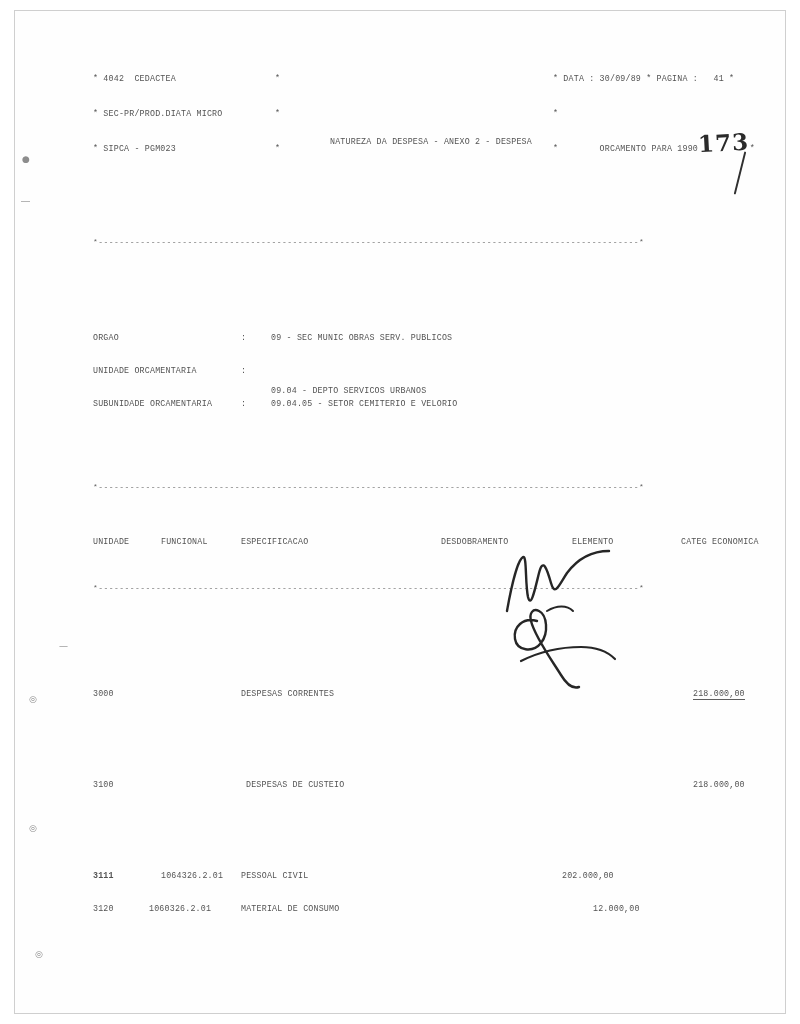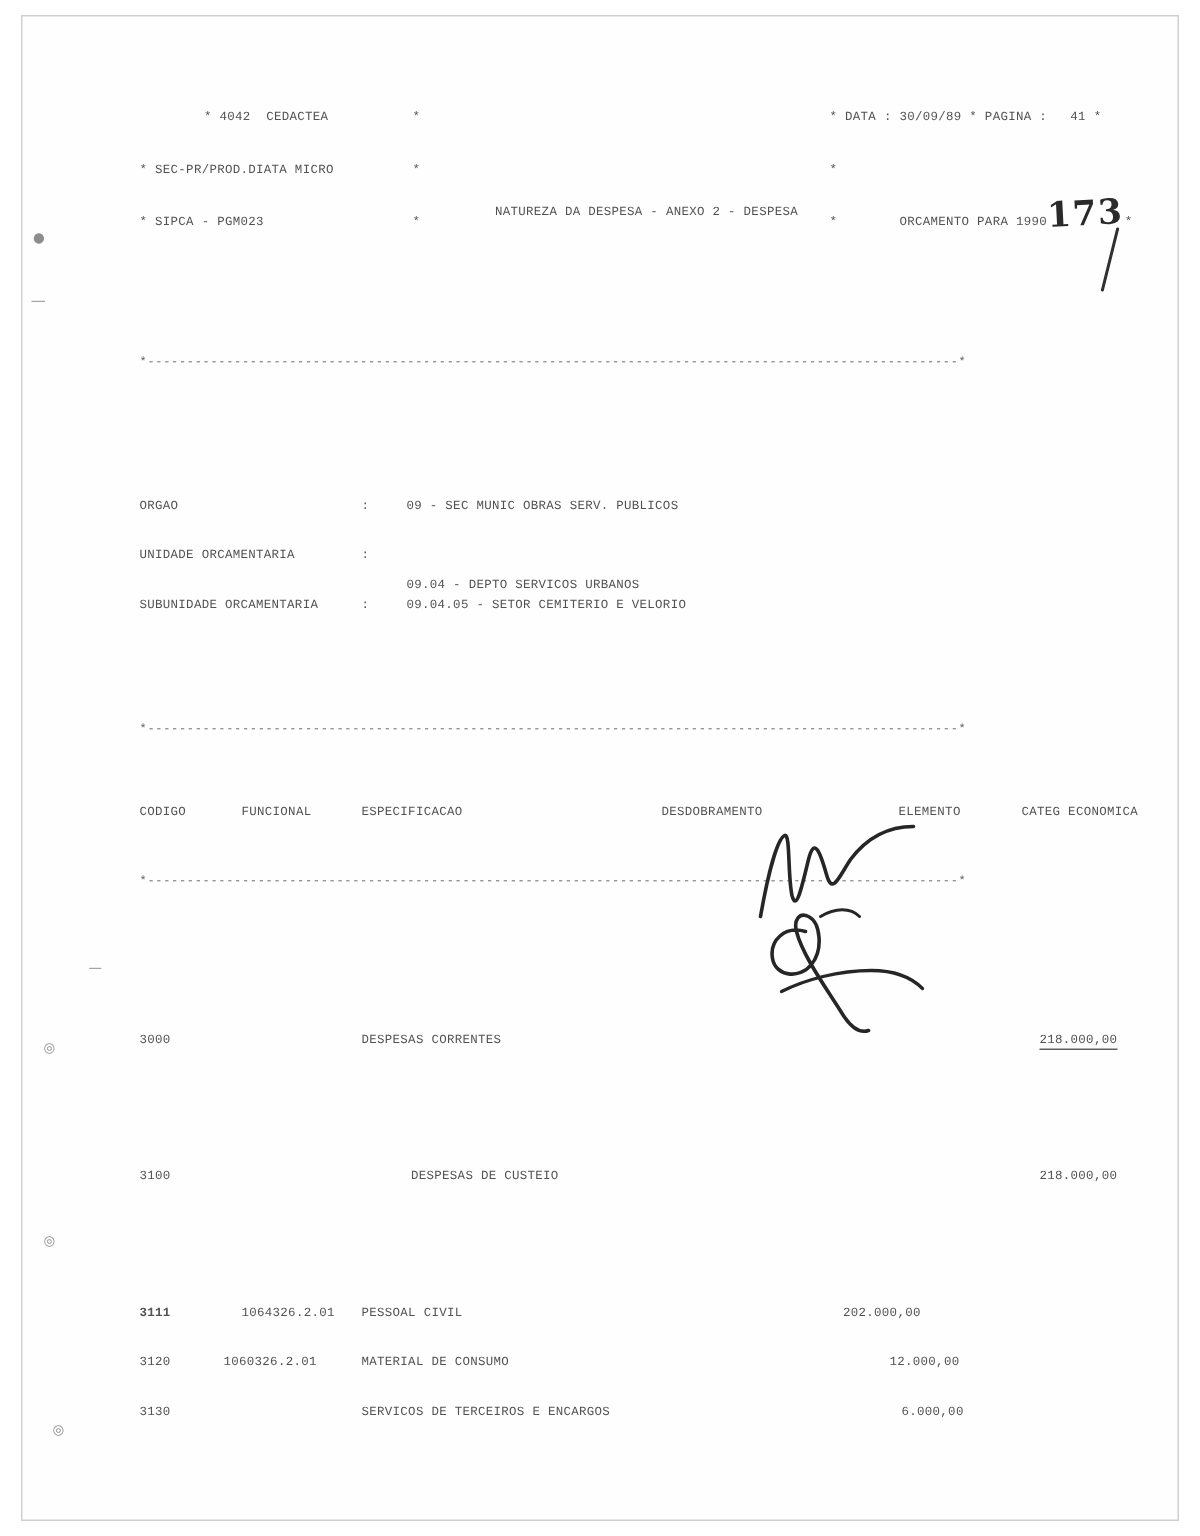--- a/index.html
+++ b/index.html
@@ -130,21 +130,21 @@
   <span class="speck" style="left:6px; top:185px;">―</span>
   <span class="speck" style="left:44px; top:630px;">—</span>
   <span class="speck" style="left:14px; top:683px;">◎</span>
   <span class="speck" style="left:14px; top:812px;">◎</span>
   <span class="speck" style="left:20px; top:938px;">◎</span>
 
   <div class="listing dm">
 
     
     <div class="row hdr-row">
-      <span class="c" style="left:0px;margin-left:43px;">* 4042  CEDACTEA</span>
+      <span class="c" style="left:0px;">* 4042  CEDACTEA</span>
       <span class="c" style="left:182px;">*</span>
       <span class="c" style="left:460px;">* DATA : 30/09/89 * PAGINA :   41 *</span>
     </div>
     <div class="row hdr-row">
       <span class="c" style="left:0px;">* SEC-PR/PROD.DIATA MICRO</span>
       <span class="c" style="left:182px;">*</span>
       <span class="c" style="left:237px;margin-top:28px;">NATUREZA DA DESPESA - ANEXO 2 - DESPESA</span>
       <span class="c" style="left:460px;">*</span>
     </div>
     <div class="row hdr-row">
@@ -175,65 +175,60 @@
       <span class="c" style="left:148px;">:</span>
       <span class="c" style="left:178px;">09.04.05 - SETOR CEMITERIO E VELORIO</span>
     </div>
 
     <div class="gap-6"></div>
 
     <div class="rule">*-------------------------------------------------------------------------------------------------------*</div>
 
     
     <div class="row" style="height:13px;">
-      <span class="c" style="left:0px;">CODIGO</span>
+      <span class="c" style="left:0px;">UNIDADE</span>
       <span class="c" style="left:68px;">FUNCIONAL</span>
       <span class="c" style="left:148px;">ESPECIFICACAO</span>
       <span class="c" style="left:348px;">DESDOBRAMENTO</span>
-      <span class="c" style="left:506px;">ELEMENTO</span>
+      <span class="c" style="left:479px;">ELEMENTO</span>
       <span class="c" style="left:588px;">CATEG ECONOMICA</span>
     </div>
 
     <div class="rule">*-------------------------------------------------------------------------------------------------------*</div>
 
     <div class="gap-18"></div>
 
     
     <div class="row">
       <span class="c" style="left:0px;">3000</span>
       <span class="c" style="left:148px;">DESPESAS CORRENTES</span>
       <span class="c underline-amt" style="left:600px;">218.000,00</span>
     </div>
 
     <div class="gap-14"></div>
 
     <div class="row">
       <span class="c" style="left:0px;">3100</span>
-      <span class="c" style="left:160px;padding-left:21px;">DESPESAS DE CUSTEIO</span>
+      <span class="c" style="left:132px;padding-left:21px;">DESPESAS DE CUSTEIO</span>
       <span class="c" style="left:600px;">218.000,00</span>
     </div>
 
     <div class="gap-14"></div>
 
     <div class="row">
       <span class="c" style="left:0px;font-weight:bold;">3111</span>
       <span class="c" style="left:68px;">1064326.2.01</span>
       <span class="c" style="left:148px;">PESSOAL CIVIL</span>
       <span class="c" style="left:469px;">202.000,00</span>
     </div>
     <div class="row">
       <span class="c" style="left:0px;">3120</span>
       <span class="c" style="left:56px;text-align:right;">1060326.2.01</span>
       <span class="c" style="left:148px;">MATERIAL DE CONSUMO</span>
       <span class="c" style="left:500px;">12.000,00</span>
-    </div>
-    <div class="row">
-      <span class="c" style="left:0px;">3130</span>
-      <span class="c" style="left:148px;">SERVICOS DE TERCEIROS E ENCARGOS</span>
-      <span class="c" style="left:508px;">6.000,00</span>
     </div>
 
     <div class="gap-14"></div>
 
     
     
     
 
     
 

